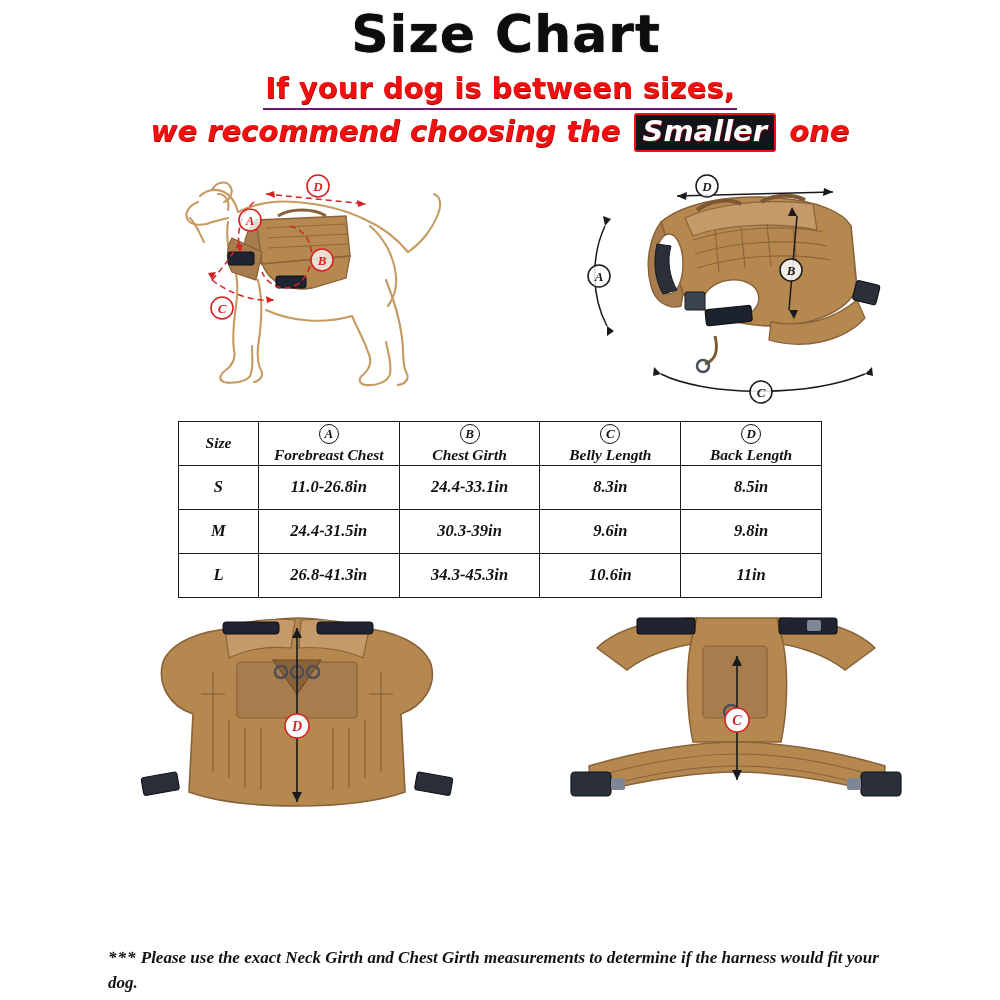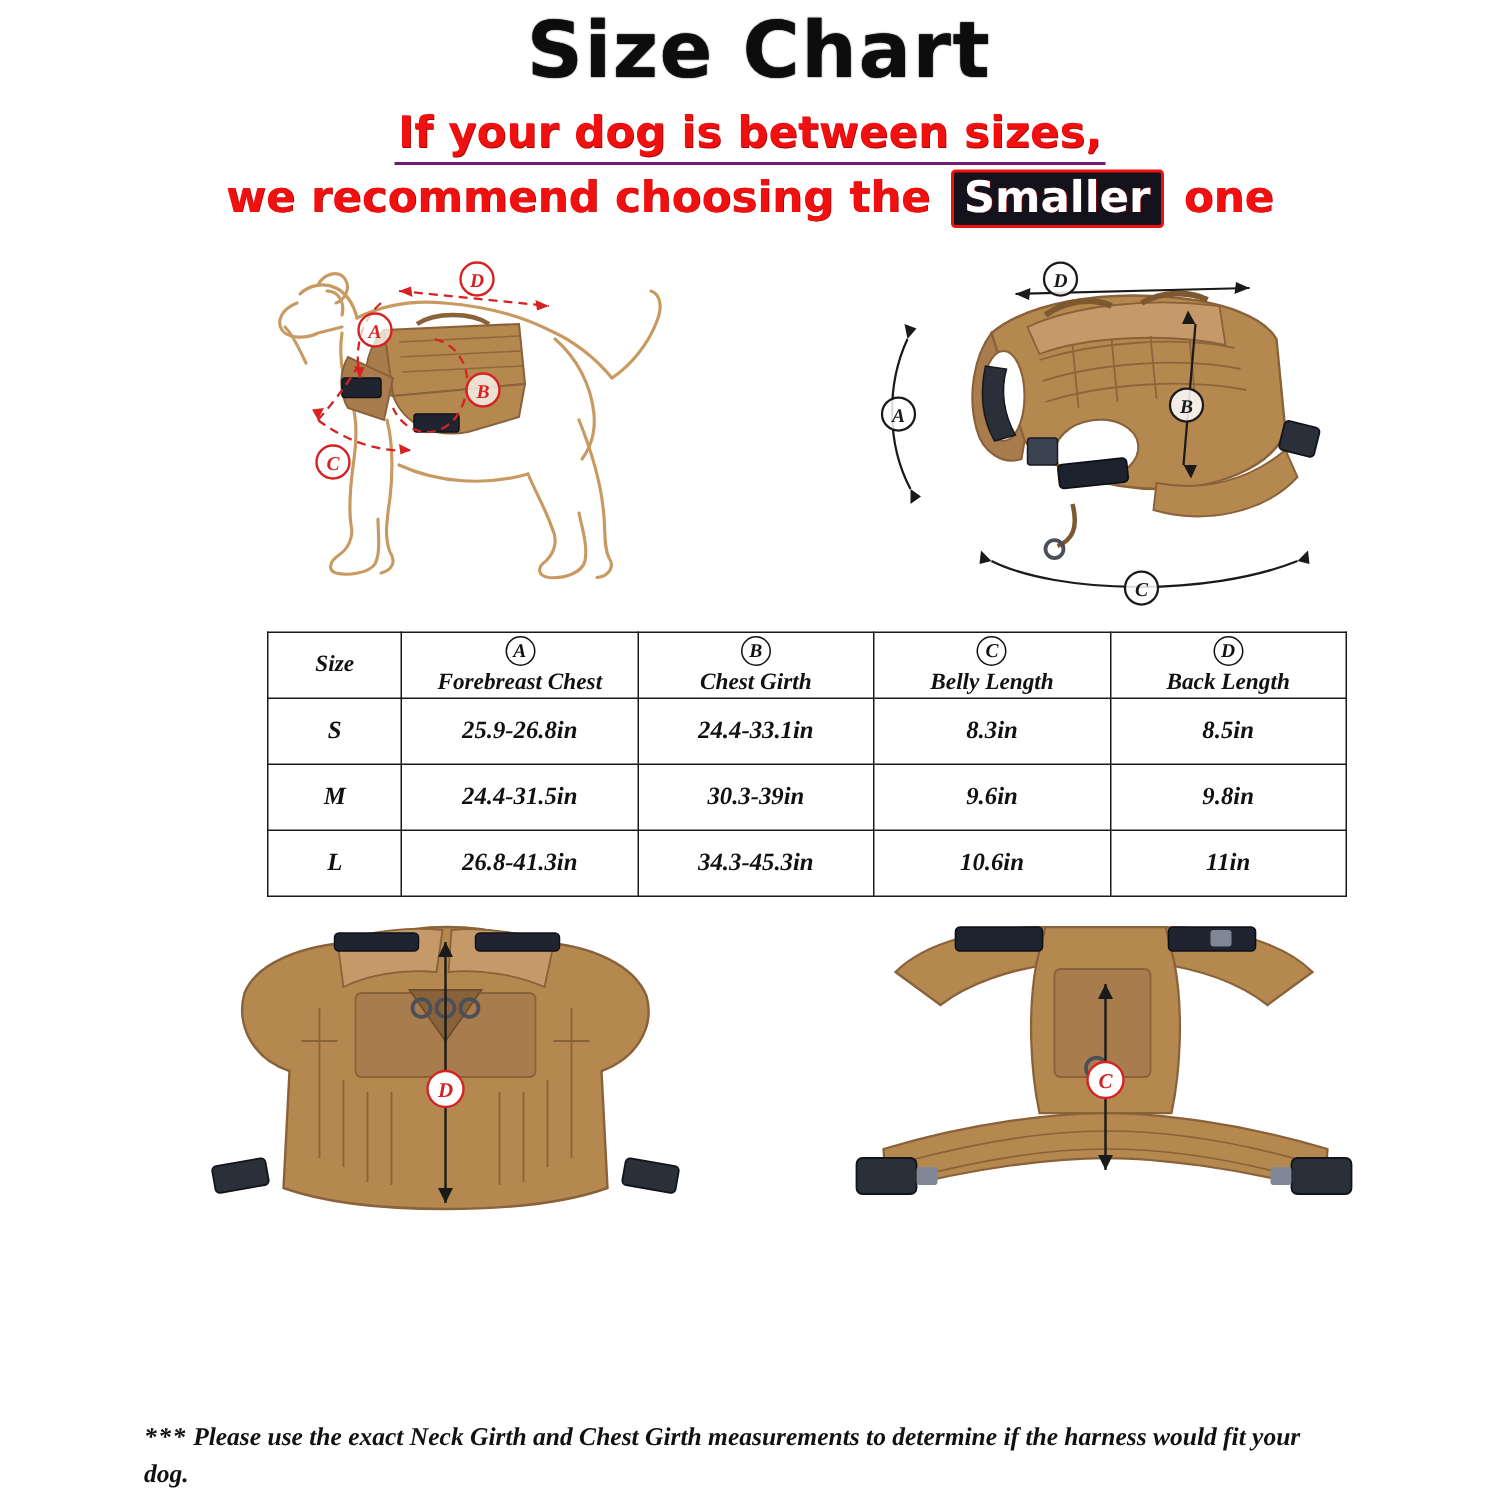--- a/index.html
+++ b/index.html
@@ -30,21 +30,21 @@
     text-align:center;
     margin-top:6px;
     font-family:"DejaVu Sans", sans-serif;
     font-weight:bold;
     font-size:29px;
     color:#f01010;
     line-height:1.35;
     text-shadow:0.5px 0.5px 0 #a00;
   }
   .sub-line1 { display:inline-block; border-bottom:2px solid #701a75; padding:0 2px; }
-  .sub-line2 { display:block; margin-top:2px; }
+  .sub-line2 { display:block; margin-top:2px;font-style:italic; }
   .smaller-hl {
     background:#14121a;
     color:#ffffff;
     padding:0 7px 2px 7px;
     border:2px solid #f01010;
     border-radius:3px;
     margin:0 3px;
     display:inline-block;
     line-height:1.12;
   }
@@ -55,21 +55,21 @@
     height:255px;
     margin-top:8px;
   }
   .dog-box { position:absolute; left:170px; top:0px; width:400px; height:250px; }
   .harness-box { position:absolute; left:565px; top:0px; width:400px; height:250px; }
 
   
   .table-wrap { position:relative; margin:6px auto 0 auto; width:644px; }
   table.size-table {
     border-collapse:collapse;
-    width:720px;
+    width:644px;
     font-family:"Liberation Serif", serif;
   }
   table.size-table td, table.size-table th {
     border:1.4px solid #1a1a1a;
     text-align:center;
     font-style:italic;
     font-weight:bold;
     font-size:16.5px;
     color:#111;
     height:44px;
@@ -91,21 +91,21 @@
   .size-letter { font-size:18px; font-style:italic; }
 
   
   .bottom-band { position:relative; height:245px; margin-top:4px; }
   .flat-left { position:absolute; left:105px; top:0; width:380px; height:240px; }
   .flat-right { position:absolute; left:545px; top:0; width:380px; height:240px; }
 
   
   .footnote {
     position:absolute;
-    left:96px; top:940px;
+    left:108px; top:940px;
     width:800px;
     font-family:"Liberation Serif", serif;
     font-style:italic;
     font-weight:bold;
     font-size:17px;
     color:#111;
     line-height:1.45;
   }
   .stars { letter-spacing:1px; }
   svg { display:block; }
@@ -302,21 +302,21 @@
           </th>
           <th class="col-data hdr-cell">
             <span class="hdr-mark">D</span>
             <span class="hdr-label">Back Length</span>
           </th>
         </tr>
       </thead>
       <tbody>
         <tr>
           <td class="size-letter">S</td>
-          <td>25.9-26.8in</td>
+          <td>11.0-26.8in</td>
           <td>24.4-33.1in</td>
           <td>8.3in</td>
           <td>8.5in</td>
         </tr>
         <tr>
           <td class="size-letter">M</td>
           <td>24.4-31.5in</td>
           <td>30.3-39in</td>
           <td>9.6in</td>
           <td>9.8in</td>

